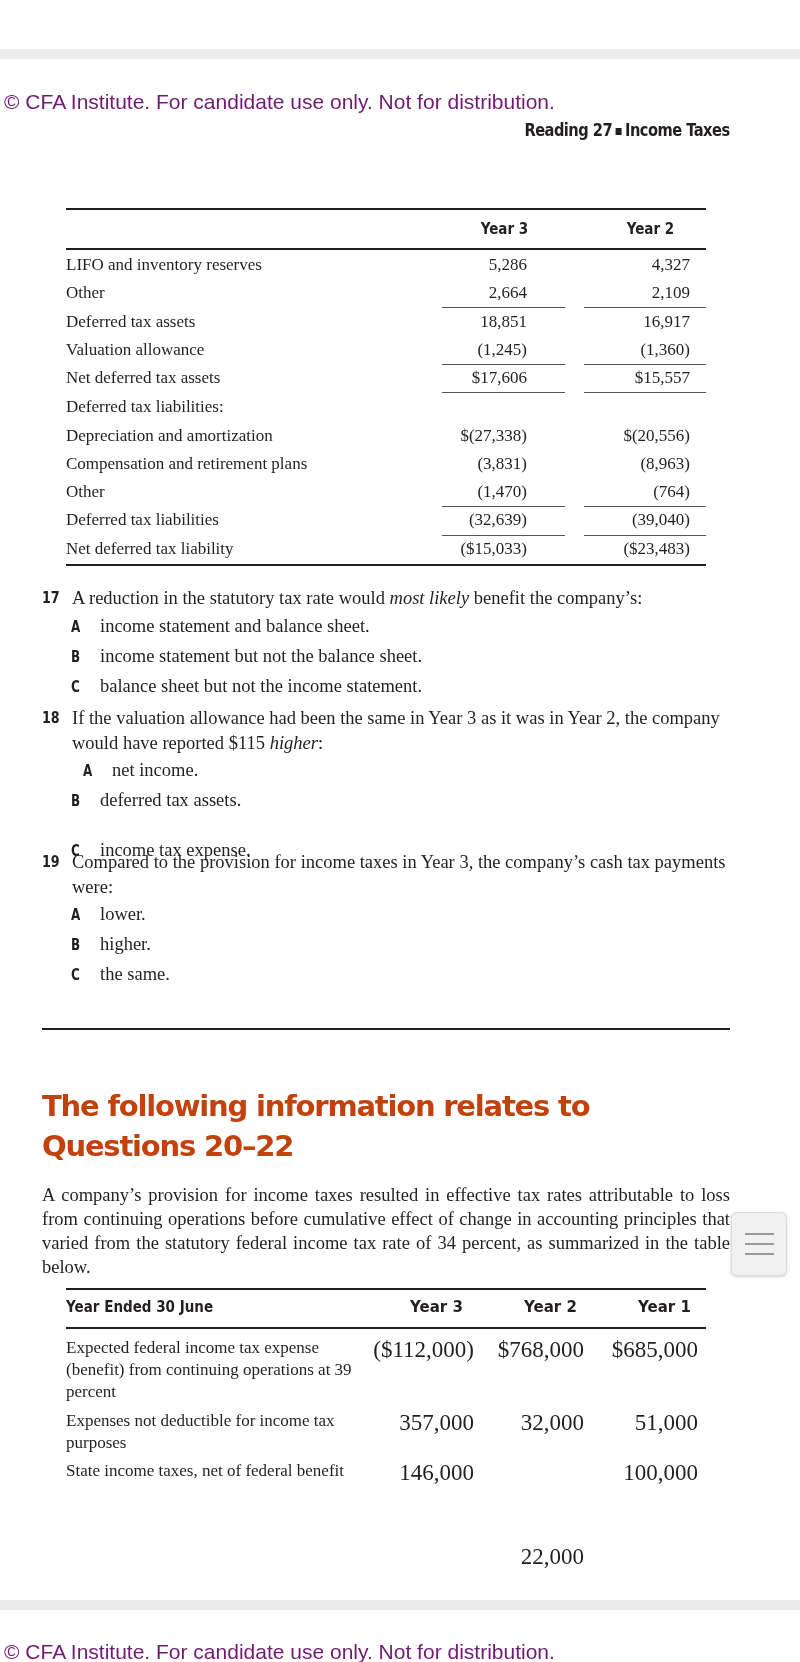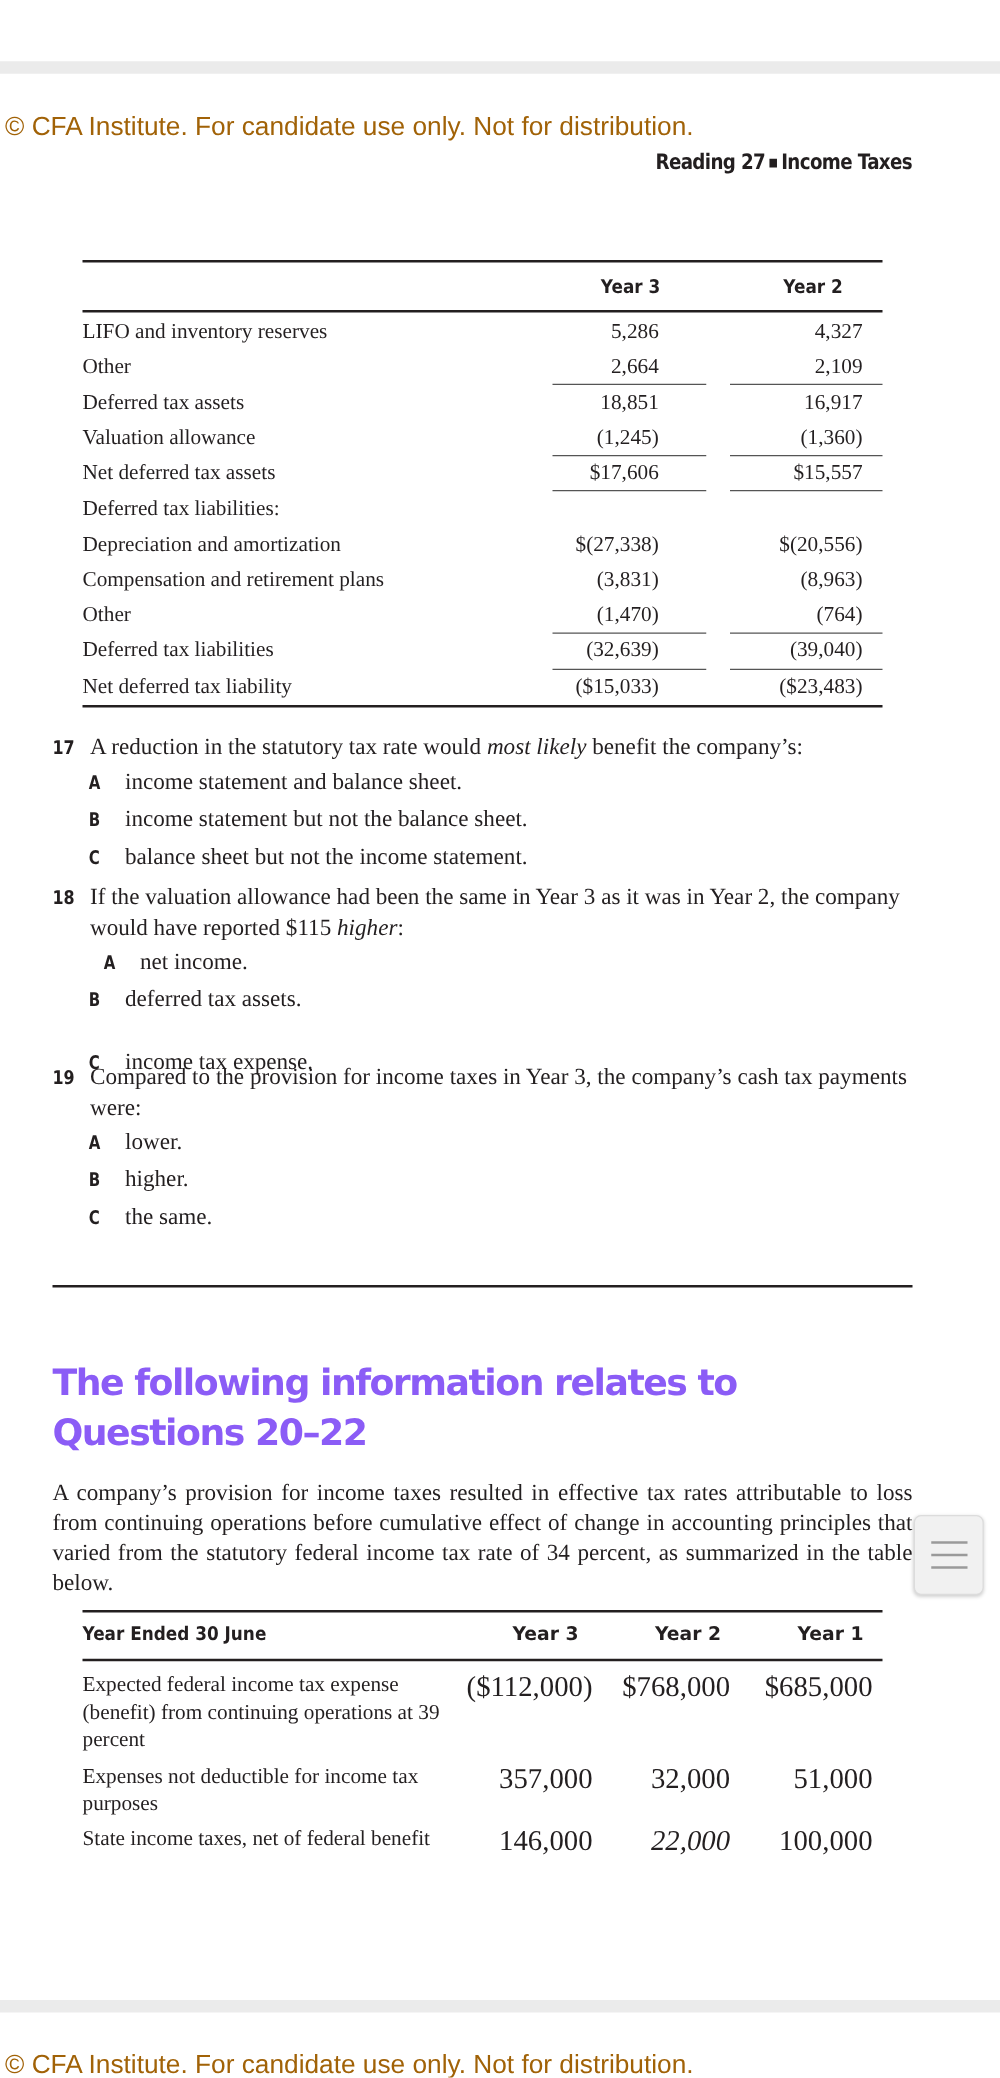--- a/index.html
+++ b/index.html
@@ -1,18 +1,18 @@
 <!DOCTYPE html>
 <html><head>
   <meta charset="utf-8">
   <style>
     html, body { margin: 0; padding: 0; background: #ffffff; }
     body { width: 800px; height: 1662px; position: relative; overflow: hidden; color: #231f20; }
     .gray-band { position: absolute; left: 0; width: 800px; height: 10px; background: #ebebeb; }
-    .copyright { position: absolute; left: 4px; font-family: "Liberation Sans", sans-serif; font-size: 21px; color: #a16207; white-space: nowrap; }
+    .copyright { position: absolute; left: 4px; font-family: "Liberation Sans", sans-serif; font-size: 21px; color: #701a75; white-space: nowrap; }
     .running-head { position: absolute; right: 70px; top: 120px; font-family: "DejaVu Sans", sans-serif; font-weight: bold; font-size: 17px; letter-spacing: -0.6px; transform: scaleX(0.86); transform-origin: right center; color: #231f20; white-space: nowrap; }
     .running-head .sq { display: inline-block; width: 7px; height: 7px; background: #231f20; margin: 0 4px; vertical-align: middle; }
 
     .serif { font-family: "Liberation Serif", "DejaVu Serif", serif; }
     .sans-b { font-family: "DejaVu Sans", sans-serif; font-weight: bold; }
 
     
     .t1-rule-thick { position: absolute; left: 66px; width: 640px; height: 2px; background: #231f20; }
     .t1-hdr { position: absolute; top: 220px; font-size: 15px; transform: scaleX(0.9); }
     .t1-row { position: absolute; left: 66px; width: 640px; height: 28px; }
@@ -23,21 +23,21 @@
 
     
     .q { position: absolute; left: 42px; width: 690px; font-size: 18.5px; line-height: 25px; }
     .q .num { position: absolute; left: 0; top: 0; font-family: "DejaVu Sans", sans-serif; font-weight: bold; font-size: 15px; transform: scaleX(0.85); transform-origin: left center; }
     .q .stem { position: absolute; left: 30px; width: 680px; }
     .opt { position: absolute; left: 71px; font-size: 18.5px; white-space: nowrap; }
     .opt .letter { display: inline-block; width: 29px; font-family: "DejaVu Sans", sans-serif; font-weight: bold; font-size: 15px; transform: scaleX(0.8); transform-origin: left center; }
 
     .divider { position: absolute; left: 42px; width: 688px; height: 2px; background: #231f20; }
 
-    .section-heading { position: absolute; left: 42px; top: 1086px; width: 680px; font-family: "DejaVu Sans", sans-serif; font-weight: bold; font-size: 29px; line-height: 40px; letter-spacing: -1.2px; color: #8b5cf6; }
+    .section-heading { position: absolute; left: 42px; top: 1086px; width: 680px; font-family: "DejaVu Sans", sans-serif; font-weight: bold; font-size: 29px; line-height: 40px; letter-spacing: -1.2px; color: #c2410c; }
     .para { position: absolute; left: 42px; top: 1183px; width: 688px; font-size: 18.5px; line-height: 24px; text-align: justify; }
 
     
     .t2-rule { position: absolute; left: 66px; width: 640px; height: 2px; background: #231f20; }
     .t2-hdr { position: absolute; top: 1298px; font-size: 15px; white-space: nowrap; }
     .t2-label { position: absolute; left: 66px; width: 300px; font-size: 17px; line-height: 22px; }
     .t2-val { position: absolute; font-size: 23px; white-space: nowrap; text-align: left; }
 
     .scroll-widget { position: absolute; left: 731px; top: 1212px; width: 54px; height: 62px; background: #f1f1f1; border: 1px solid #dcdcdc; border-radius: 6px; box-shadow: 0 1px 3px rgba(0,0,0,0.18); }
     .scroll-widget .bar { position: absolute; left: 13px; width: 29px; height: 2px; background: #9a9a9a; }
@@ -169,21 +169,21 @@
   </div>
   <div>
     <div class="t2-label serif" style="top:1410px;">Expenses not deductible for income tax purposes</div>
     <div class="t2-val serif" style="right:326px; top:1410px;">357,000</div>
     <div class="t2-val serif" style="right:216px; top:1410px;">32,000</div>
     <div class="t2-val serif" style="right:102px; top:1410px;">51,000</div>
   </div>
   <div>
     <div class="t2-label serif" style="top:1460px; width:320px; white-space:nowrap;">State income taxes, net of federal benefit</div>
     <div class="t2-val serif" style="right:326px; top:1460px;">146,000</div>
-    <div class="t2-val serif" style="right:216px; top:1460px;font-style:italic;">22,000</div>
+    <div class="t2-val serif" style="right:216px; top:1544px;">22,000</div>
     <div class="t2-val serif" style="right:102px; top:1460px;">100,000</div>
   </div>
 </div>
 
 <div class="scroll-widget">
   <div>
     <div class="bar" style="top:20px;"></div>
     <div class="bar" style="top:30px;"></div>
     <div class="bar" style="top:40px;"></div>
   </div>

